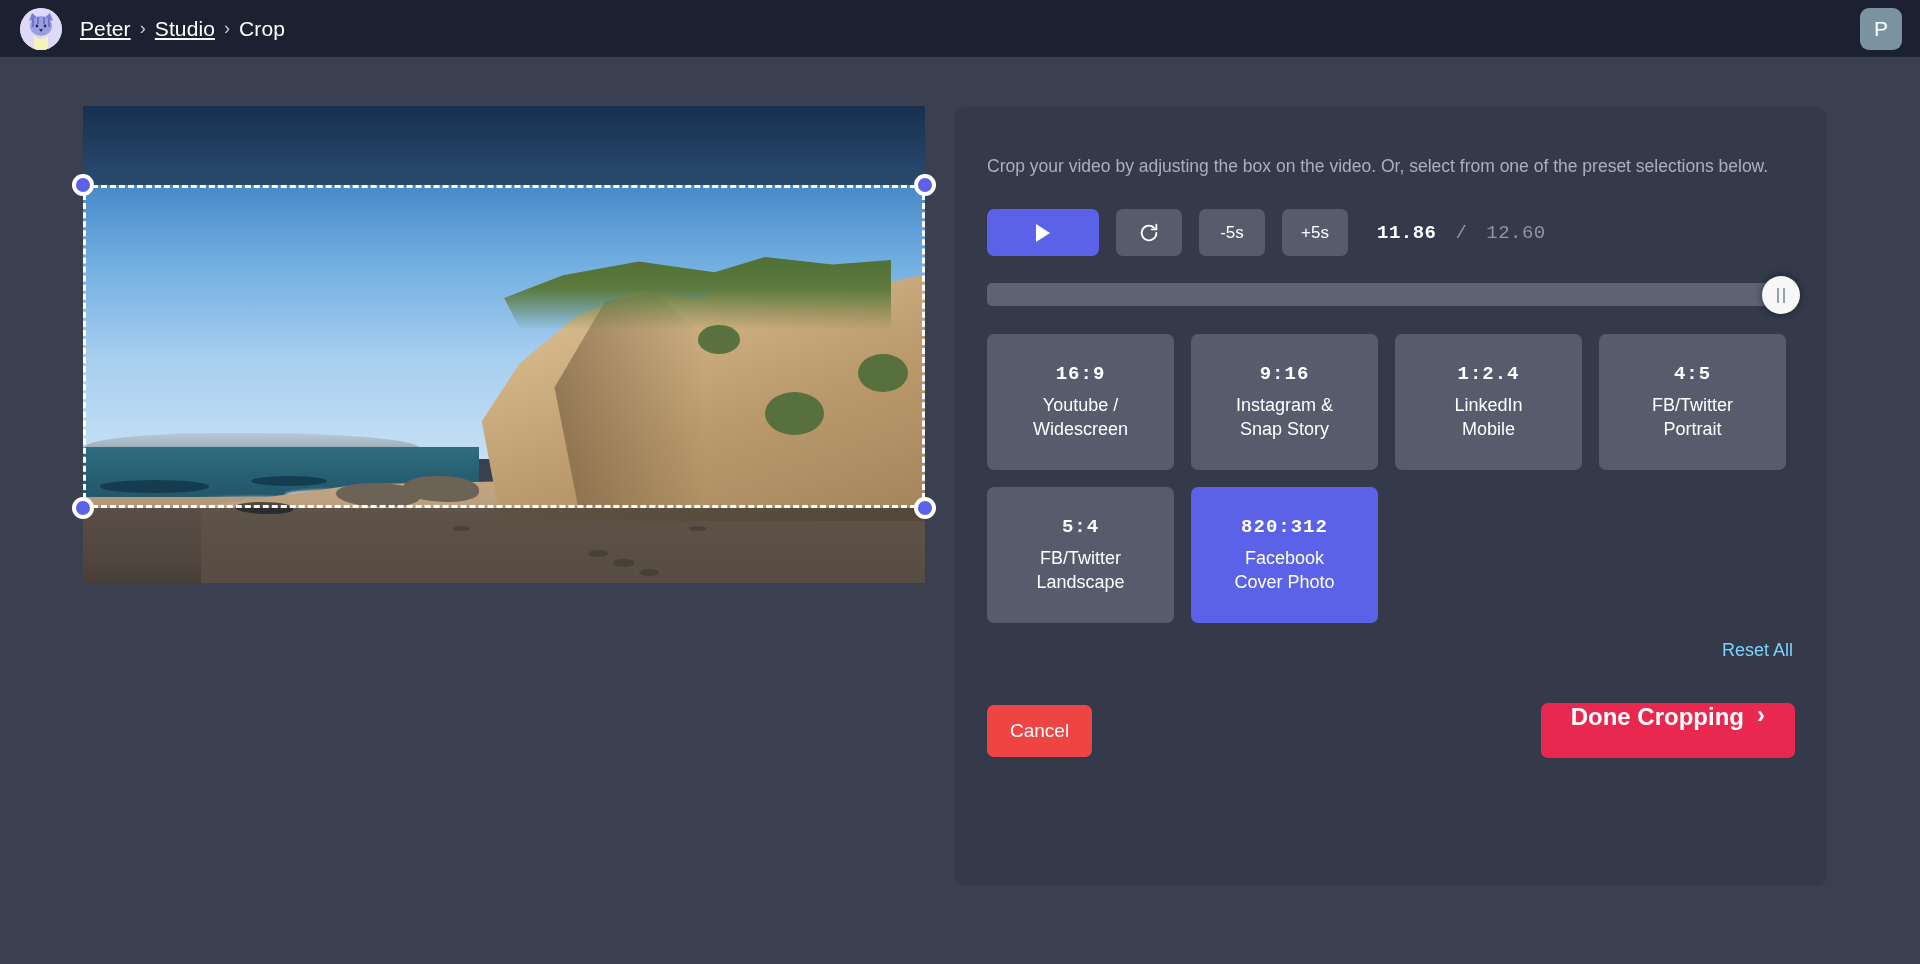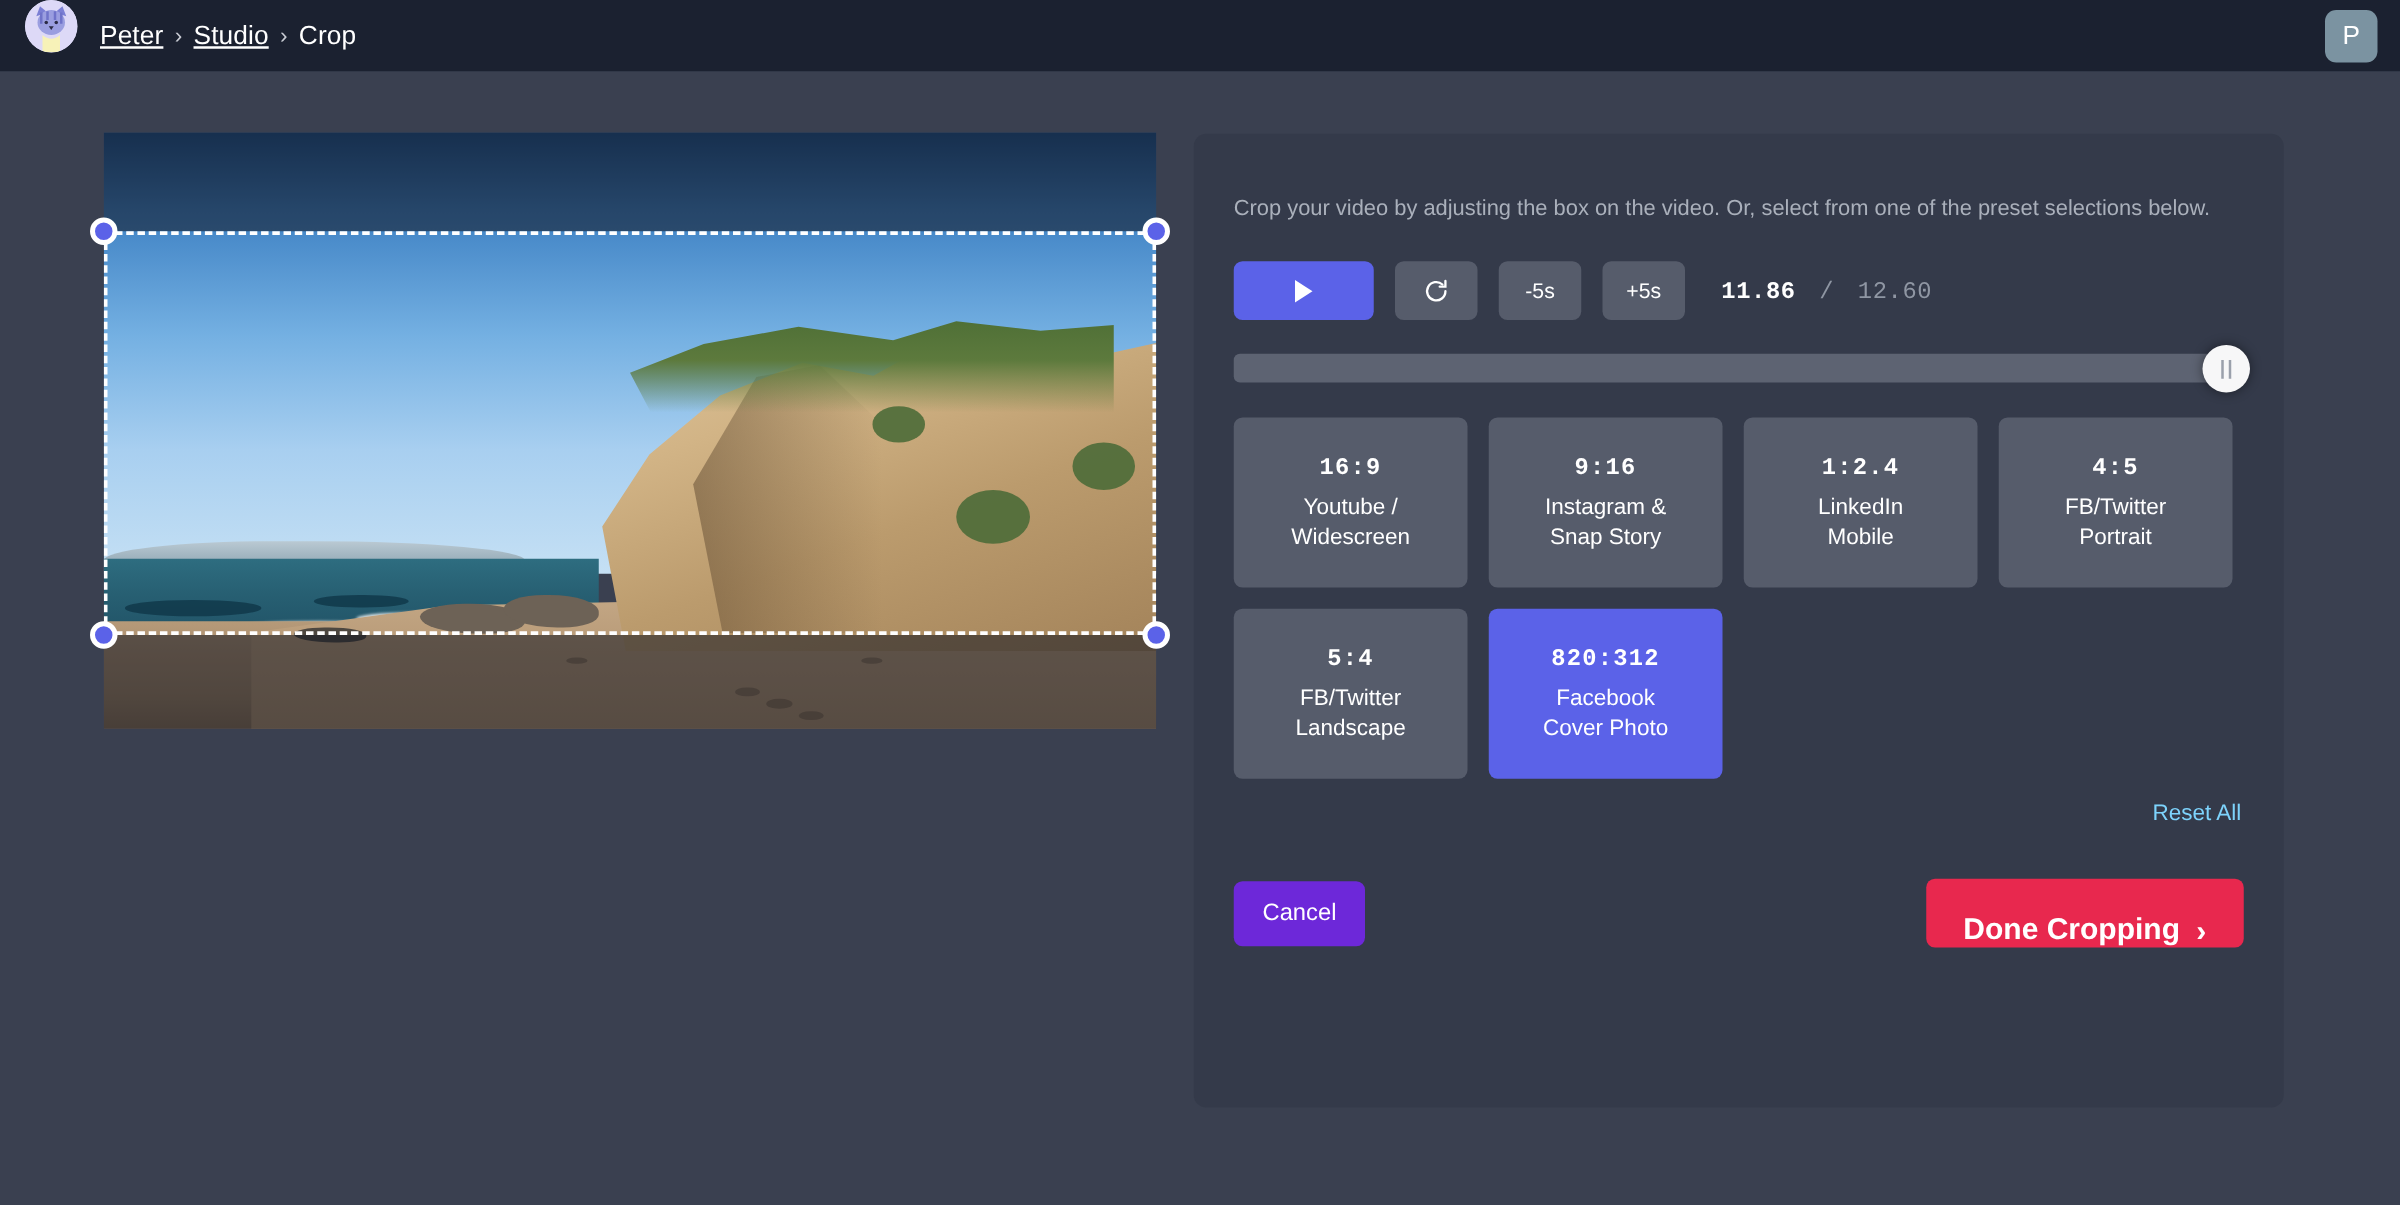--- a/index.html
+++ b/index.html
@@ -8,21 +8,21 @@
     background: #3a4050;
     font-family: "Liberation Sans", sans-serif;
     overflow: hidden;
   }
 
   
   .topbar {
     position: absolute; top: 0; left: 0;
     width: 1920px; height: 57px;
     background: #1b2130;
-    display: flex; 
+    display: flex; align-items: center;
   }
   .avatar-wrap {
     width: 42px; height: 42px; margin-left: 20px;
     border-radius: 50%; background: #dcd9f6;
     position: relative; overflow: hidden; flex: none;
   }
   .cat { position: absolute; inset: 0; }
   .breadcrumb {
     margin-left: 18px; font-size: 21px; color: #ffffff;
     display: flex; align-items: center; gap: 9px; letter-spacing: .1px;
@@ -197,28 +197,28 @@
   .preset.no-ratio .pname { font-size: 18px; }
 
   .reset-row { display: flex; justify-content: flex-end; margin-top: 17px; padding-right: 2px; }
   .reset-link { font-size: 18px; color: #7dd3fc; cursor: pointer; }
 
   .footer {
     display: flex; align-items: center; justify-content: space-between;
     margin-top: 42px;
   }
   .btn-cancel {
-    height: 52px; padding: 0 23px; border-radius: 7px; background: #6d28d9;
+    height: 52px; padding: 0 23px; border-radius: 7px; background: #ef4444;
     border: none; color: #fff; font-size: 19px; cursor: pointer;
     font-family: "Liberation Sans", sans-serif;
   }
   .btn-done {
     height: 55px; padding: 0 30px; border-radius: 7px; background: #e8284e;
     border: none; color: #fff; font-size: 24px; font-weight: 700; cursor: pointer;
-    display: flex; align-items: flex-end; gap: 13px;
+    display: flex; align-items: flex-start; gap: 13px;
     font-family: "Liberation Sans", sans-serif;
   }
   .chev { font-size: 24px; font-weight: 700; line-height: 1; }
 </style>
 </head>
 <body>
 
 <div class="topbar">
   <div class="avatar-wrap">
     <svg class="cat" viewBox="0 0 42 42">

